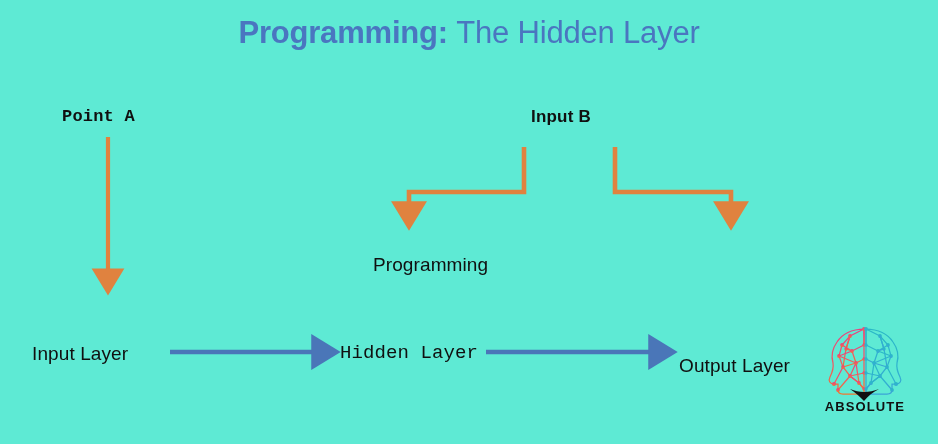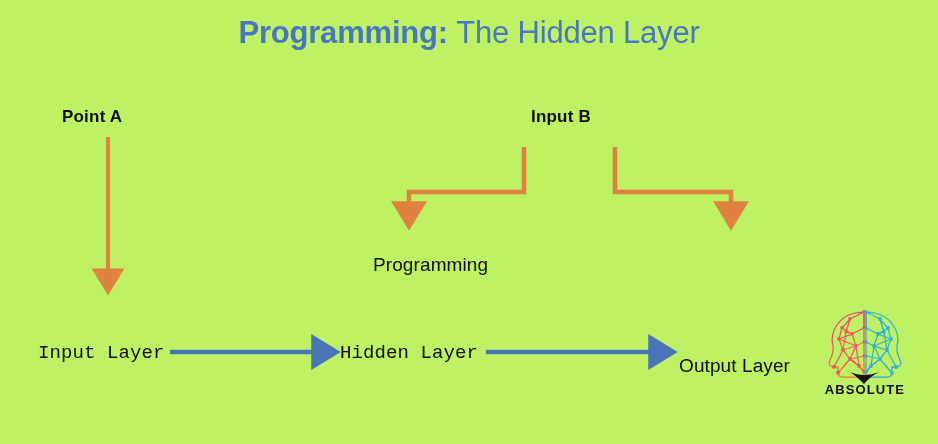--- a/index.html
+++ b/index.html
@@ -13,21 +13,21 @@
     position: relative;
     overflow: hidden;
     font-family: "Liberation Sans", sans-serif;
     -webkit-font-smoothing: antialiased;
   }
   #slide {
     position: absolute;
     left: 0; top: 0;
     width: 938px;
     height: 444px;
-    background: #bef264;
+    background: #5eead4;
   }
 
   
   .title {
     position: absolute;
     left: 0;
     top: 14px;
     width: 938px;
     text-align: center;
     font-size: 31px;
@@ -59,43 +59,43 @@
     letter-spacing: 0.2px;
   }
   .lbl-reg {
     font-weight: 400;
     font-size: 19px;
     line-height: 23px;
     letter-spacing: 0.1px;
   }
 
   
-  .p-point-a   { left: 62px;  top: 107px; }
+  .p-point-a   { left: 62px;  top: 107px; font-family: Liberation Mono, monospace; }
   .p-point-b   { left: 531px; top: 107px; }
   .p-prog      { left: 334px; top: 253px; margin-left: 39px; }
   .p-coach     { left: 623px; top: 253px; }
-  .p-input     { left: 38px;  top: 342px; font-family: Liberation Mono, monospace; }
+  .p-input     { left: 32px;  top: 342px; }
   .p-hidden    { left: 340px; top: 342px; font-family: Liberation Mono, monospace; }
   .p-output    { left: 679px; top: 354px; }
 
   
   .arrow-svg {
     position: absolute;
     left: 0;
     top: 0;
     width: 938px;
     height: 444px;
     pointer-events: none;
   }
 
   
   .logo {
     position: absolute;
     left: 812px;
-    top: 306px;
+    top: 323px;
     width: 106px;
     height: 100px;
   }
   .logo-mark {
     position: absolute;
     left: 0; top: 0;
     width: 106px;
     height: 78px;
   }
   .logo-word {

